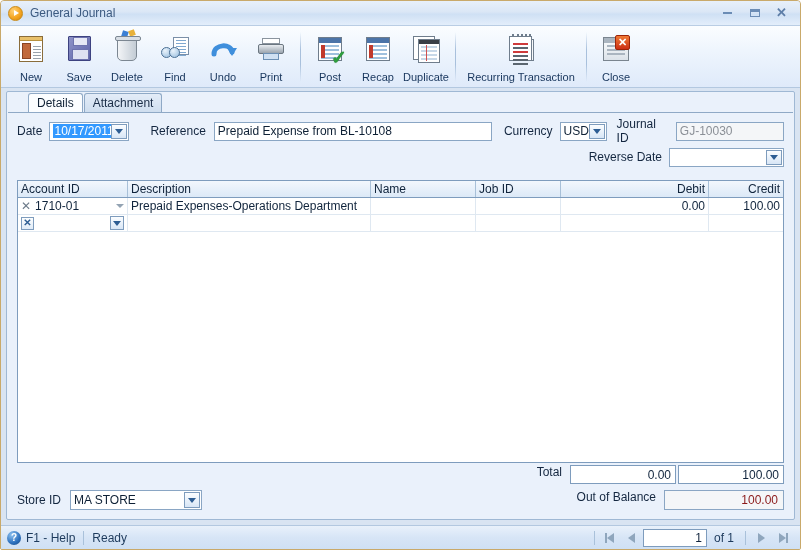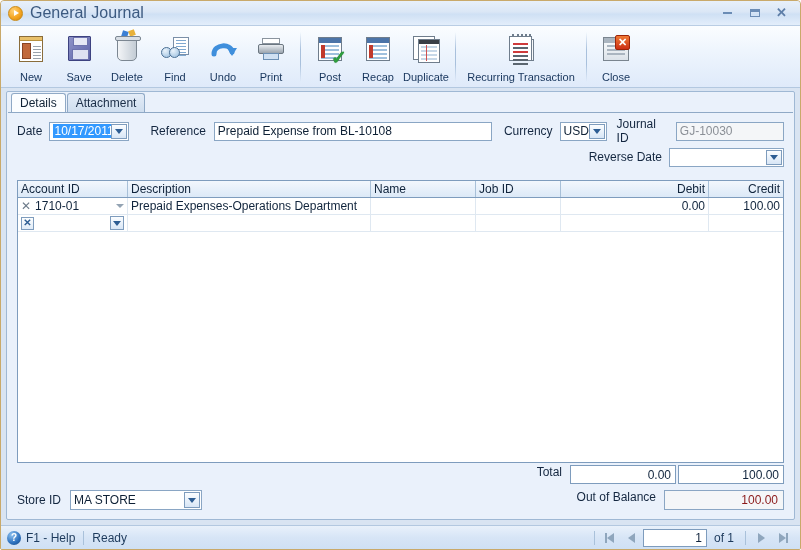--- a/index.html
+++ b/index.html
@@ -37,21 +37,21 @@
     margin-right: 7px;
     flex: none;
   }
   .title-icon::after {
     content: ""; width: 0; height: 0;
     border-left: 5px solid #ffffff;
     border-top: 3.5px solid transparent;
     border-bottom: 3.5px solid transparent;
     margin-left: 2px;
   }
-  #title-text { font-size: 16px; color: #3c5a80; }
+  #title-text { font-size: 12px; color: #3c5a80; }
   #wincontrols {
     position: absolute; right: 6px; top: 2px;
     display: flex; gap: 2px;
   }
   .wbtn {
     width: 25px; height: 19px;
     display: flex; align-items: center; justify-content: center;
     color: #5b7ba3; font-size: 12px;
     border: 1px solid transparent;
   }
@@ -124,21 +124,21 @@
   .ic-close .r { height:2px; margin:2px 3px 0 3px; background:#aab5c0; }
   .ic-close .xb { position:absolute; right:-2px; top:-3px; width:15px; height:15px; background:linear-gradient(180deg,#f07a35,#cc2f14); border:1px solid #9c2409; border-radius:2px; color:#fff; font-size:11px; font-weight:bold; line-height:13px; text-align:center; }
 
   
   #content {
     position: absolute; left: 5px; top: 90px; right: 5px; bottom: 29px;
     background: #eaf1fb;
     border: 1px solid #9fb8d4;
     border-radius: 2px;
   }
-  #tabstrip { height: 20px; padding-left: 4px; display: flex; align-items: flex-end; }
+  #tabstrip { height: 20px; padding-left: 21px; display: flex; align-items: flex-end; }
   .tab {
     height: 19px; padding: 0 8px;
     display: flex; align-items: center;
     font-size: 12px; color: #1a2d47;
     border: 1px solid #8fa9c6;
     border-bottom: none;
     border-radius: 3px 3px 0 0;
     background: linear-gradient(180deg,#e3ecf8,#cfdeef);
     margin-right: 1px;
   }

